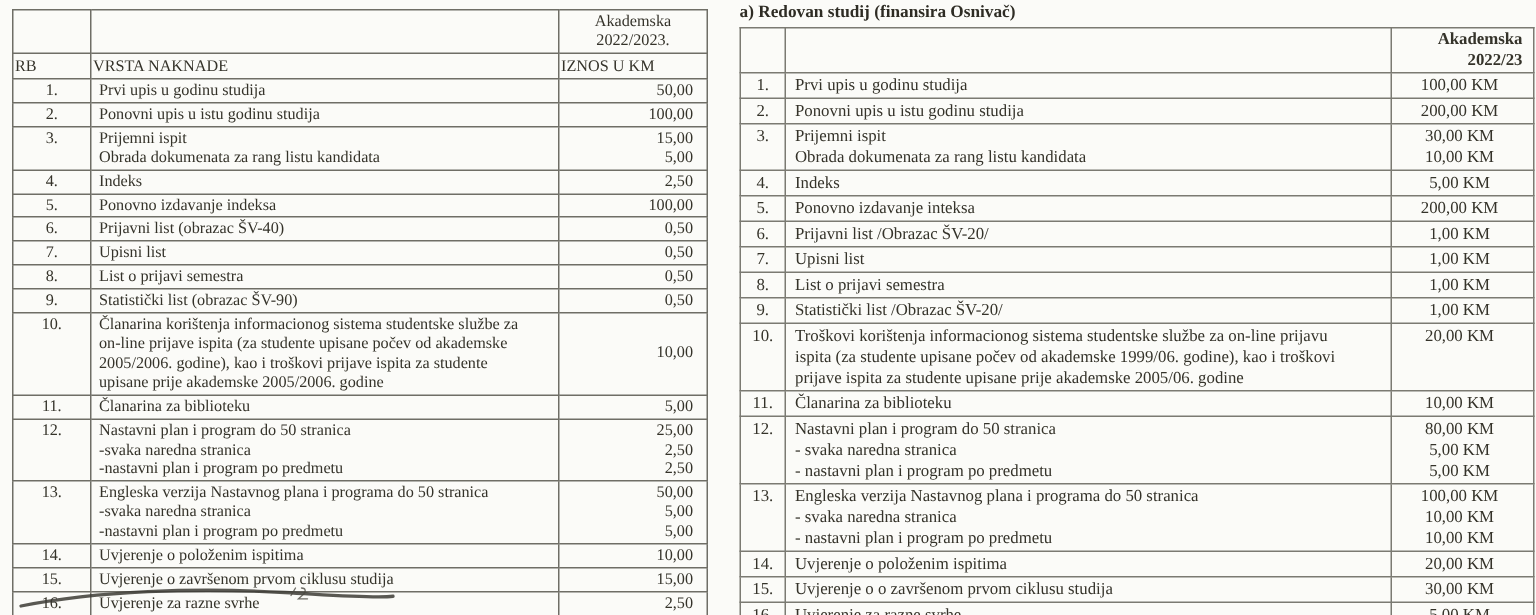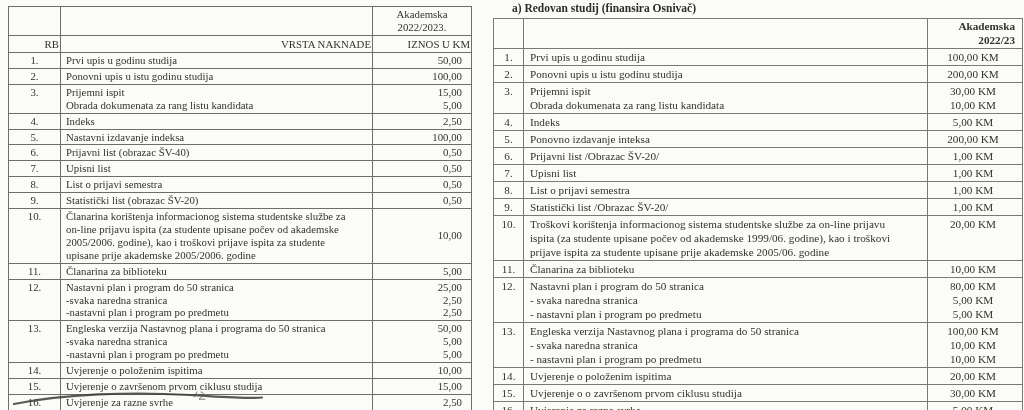--- a/index.html
+++ b/index.html
@@ -40,36 +40,35 @@
     width: 463px;
     font-size: 10.8px;
     line-height: 12.9px;
   }
   .left-table td.num   { text-align: center; }
   .left-table td.desc  { padding-left: 5px; }
   .left-table td.amt   { text-align: right; padding-right: 9px; }
   .left-table td.amt.v-mid { vertical-align: middle; }
   .left-table .h1 td   { height: 26px; }
   .left-table .h1 .year-cell { text-align: center; vertical-align: middle; }
-  .left-table .h2 td   { text-align: right; height: 14px; vertical-align: middle; }
+  .left-table .h2 td   { text-align: left; height: 14px; vertical-align: middle; }
 
   
   .right-panel {
     position: absolute;
     left: 493px;
     top: 1px;
     width: 530px;
   }
   .section-title {
     font-weight: bold;
     font-size: 11.5px;
     line-height: 13px;
     padding: 1px 0 3px 0;
     color: #2e2c24;
-    margin-left: 19px;
   }
   .right-table {
     width: 530px;
     font-size: 11.2px;
     line-height: 14px;
   }
   .right-table td { border-color: #7b7a72; padding-top: 1px; }
   .right-table td.num  { text-align: center; }
   .right-table td.desc { padding-left: 6px; }
   .right-table td.amt  { text-align: center; padding-right: 5px; }
@@ -152,21 +151,21 @@
           <td class="desc">
             <div>Indeks</div>
           </td>
           <td class="amt">
             <div>2,50</div>
           </td>
         </tr>
         <tr>
           <td class="num">5.</td>
           <td class="desc">
-            <div>Nastavni izdavanje indeksa</div>
+            <div>Ponovno izdavanje indeksa</div>
           </td>
           <td class="amt">
             <div>100,00</div>
           </td>
         </tr>
         <tr>
           <td class="num">6.</td>
           <td class="desc">
             <div>Prijavni list (obrazac ŠV-40)</div>
           </td>
@@ -188,31 +187,31 @@
           <td class="desc">
             <div>List o prijavi semestra</div>
           </td>
           <td class="amt">
             <div>0,50</div>
           </td>
         </tr>
         <tr>
           <td class="num">9.</td>
           <td class="desc">
-            <div>Statistički list  (obrazac ŠV-20)</div>
+            <div>Statistički list  (obrazac ŠV-90)</div>
           </td>
           <td class="amt">
             <div>0,50</div>
           </td>
         </tr>
         <tr>
           <td class="num">10.</td>
           <td class="desc">
             <div>Članarina korištenja informacionog sistema studentske službe za</div>
-            <div>on-line prijavu ispita (za studente upisane počev od akademske</div>
+            <div>on-line prijave ispita (za studente upisane počev od akademske</div>
             <div>2005/2006. godine), kao i troškovi prijave ispita za studente</div>
             <div>upisane prije akademske 2005/2006. godine</div>
           </td>
           <td class="amt v-mid">
             <div>10,00</div>
           </td>
         </tr>
         <tr>
           <td class="num">11.</td>
           <td class="desc">

